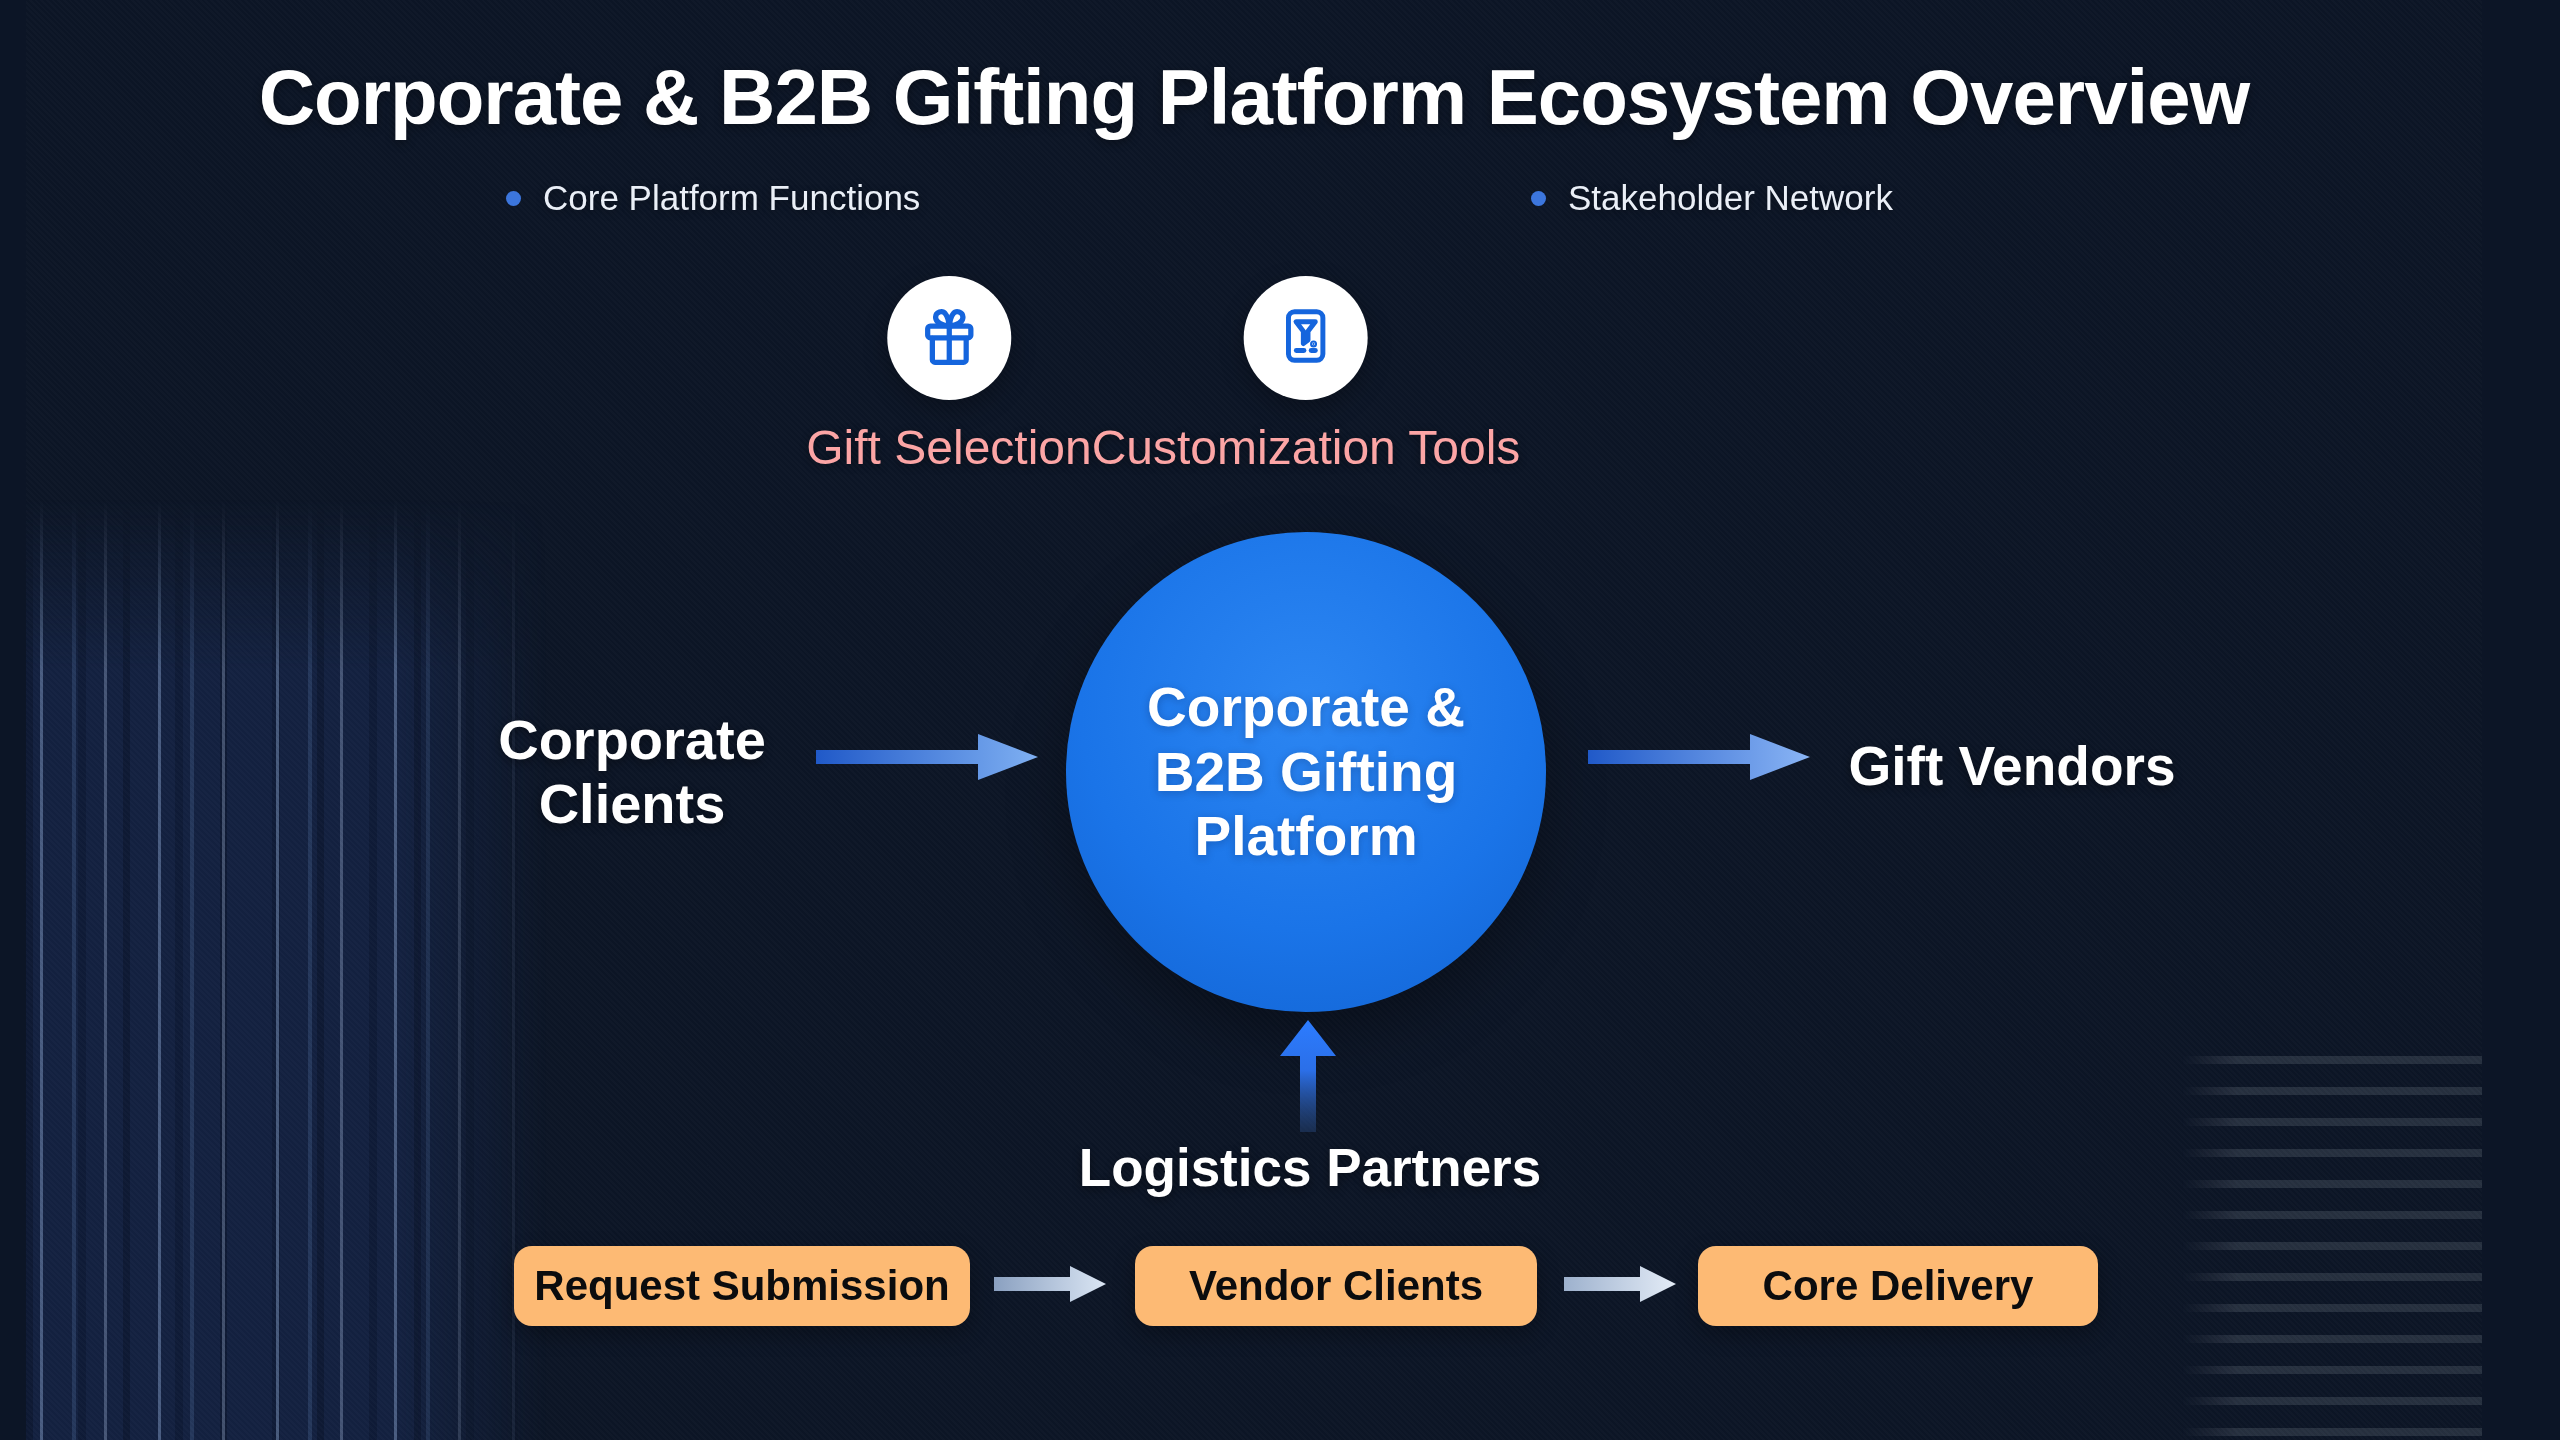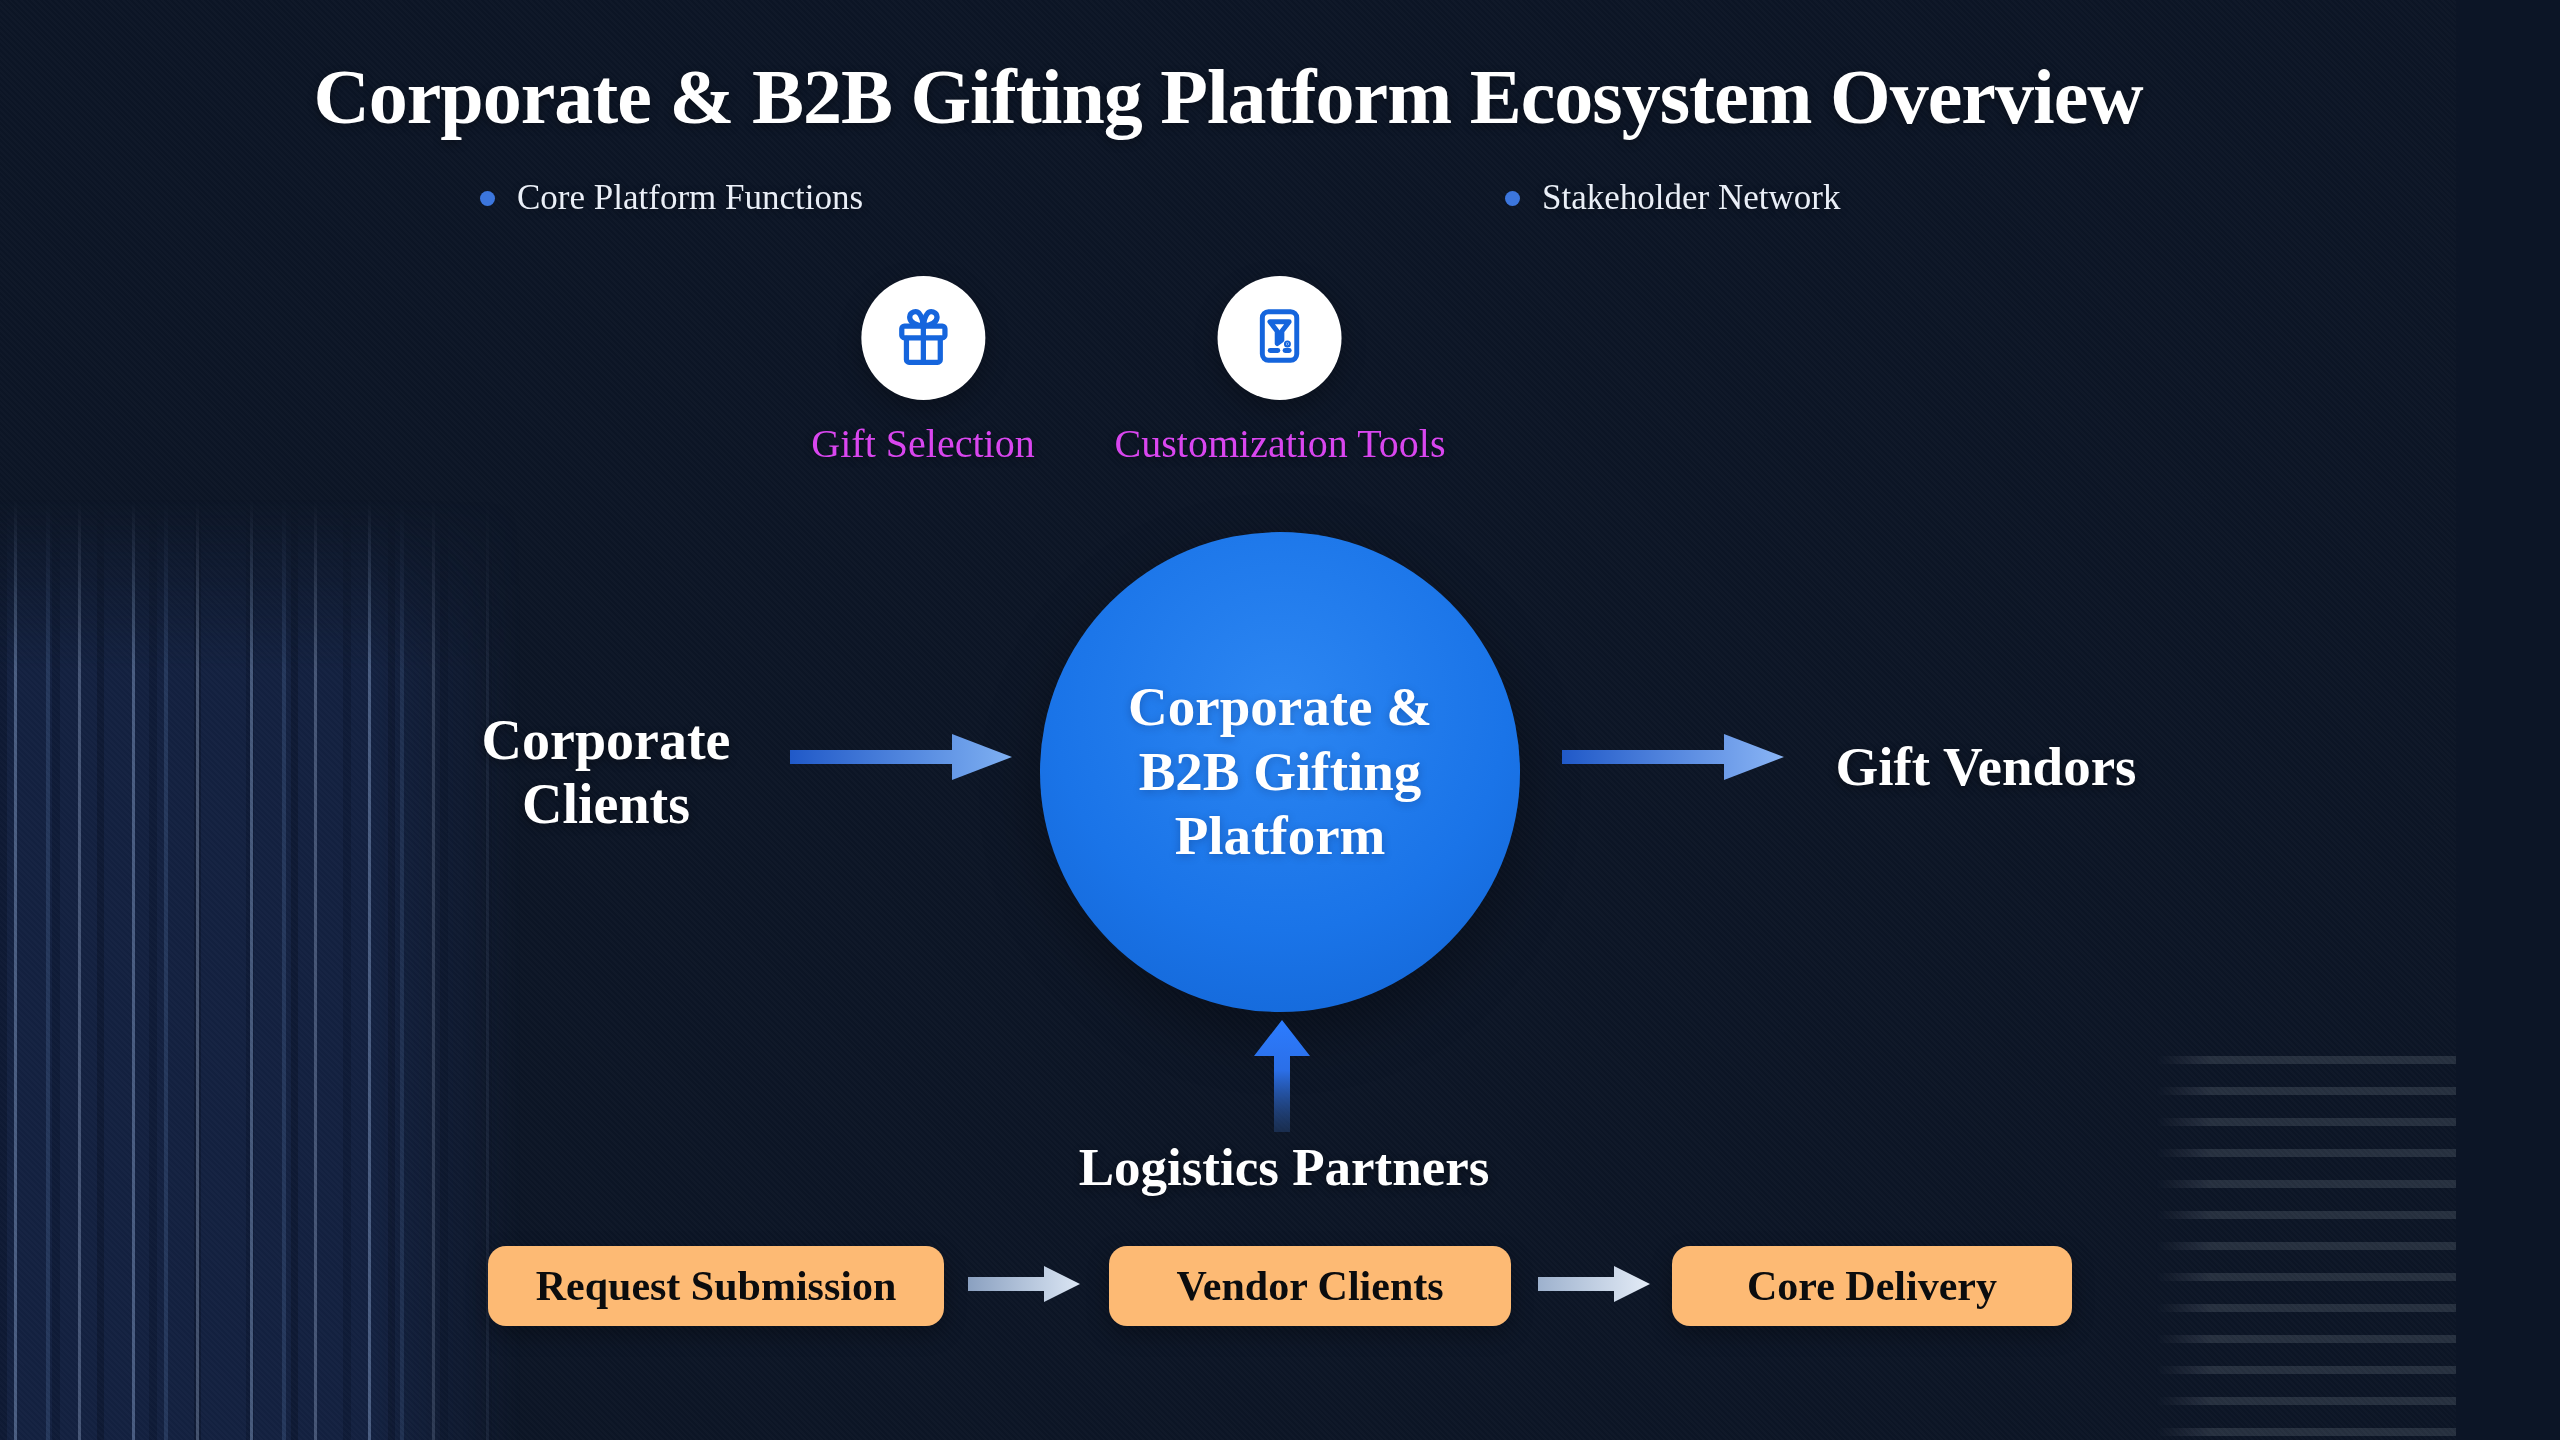--- a/index.html
+++ b/index.html
@@ -1,25 +1,26 @@
 <!DOCTYPE html>
 <html><head>
 <meta charset="utf-8">
 <style>
   html,body{margin:0;padding:0;background:#0c1526;}
   .canvas{
     position:relative;
     width:2456px;height:1440px;
     overflow:hidden;
-    font-family:Liberation Serif, serif;
+    font-family:Liberation Sans, sans-serif;
     background:
       radial-gradient(950px 720px at 88% 80%, rgba(193,201,214,0.42), rgba(193,201,214,0) 62%),
       radial-gradient(1200px 950px at 103% 52%, rgba(148,157,172,0.30), rgba(148,157,172,0) 65%),
       radial-gradient(900px 560px at 3% -2%, rgba(4,10,24,0.55), rgba(4,10,24,0) 60%),
       linear-gradient(101deg,#13213c 0%,#16264426%,#17284a 38%,#20304f 50%,#2e3a52 60%,#46505f 72%,#5d6675 84%,#6c7584 94%,#747d8b 100%);
+    margin-left: 26px;
   }
   .texture{
     position:absolute;inset:0;pointer-events:none;
     background:repeating-linear-gradient(45deg, rgba(255,255,255,0.016) 0 2px, rgba(0,0,0,0.018) 2px 4px);
   }
   
   .stripes-outer{
     position:absolute;left:0;top:500px;width:520px;height:940px;
     -webkit-mask:linear-gradient(to bottom, transparent 0, #000 170px);
     mask:linear-gradient(to bottom, transparent 0, #000 170px);
@@ -74,21 +75,21 @@
     position:absolute;top:276px;transform:translateX(-50%);
     display:flex;flex-direction:column;align-items:center;gap:20px;
   }
   .func-circle{
     width:124px;height:124px;border-radius:50%;background:#ffffff;
     display:flex;align-items:center;justify-content:center;
     box-shadow:0 8px 24px rgba(0,0,0,0.28);
   }
   .func-circle svg{width:70px;height:70px;}
   .func-label{
-    color:#d946ef;font-size:40px;font-weight:500;white-space:nowrap;
+    color:#fca5a5;font-size:48px;font-weight:500;white-space:nowrap;
     text-shadow:0 2px 8px rgba(0,0,0,0.4);
   }
   .func-gift{left:923px;}
   .func-custom{left:1280px;}
   .func-order{left:1646px;}
 
   .hub{
     position:absolute;left:1040px;top:532px;width:480px;height:480px;
     border-radius:50%;
     background:radial-gradient(circle at 50% 36%, #2c86f2 0%, #1a74e8 58%, #1263d2 100%);

